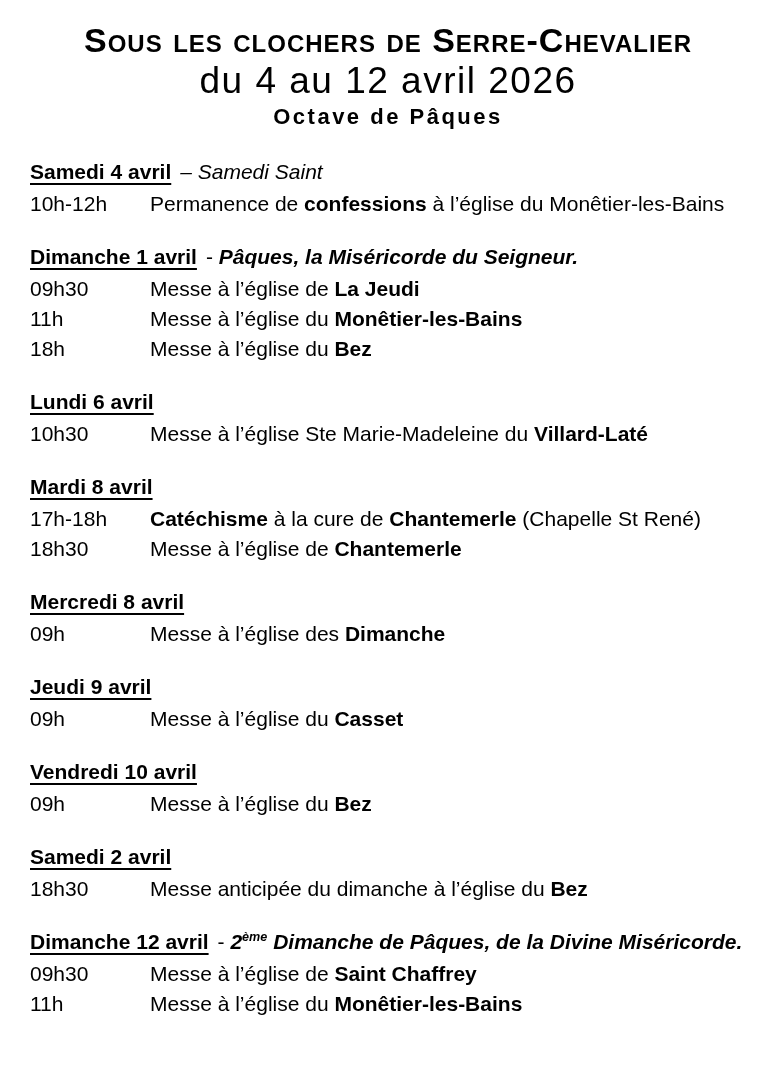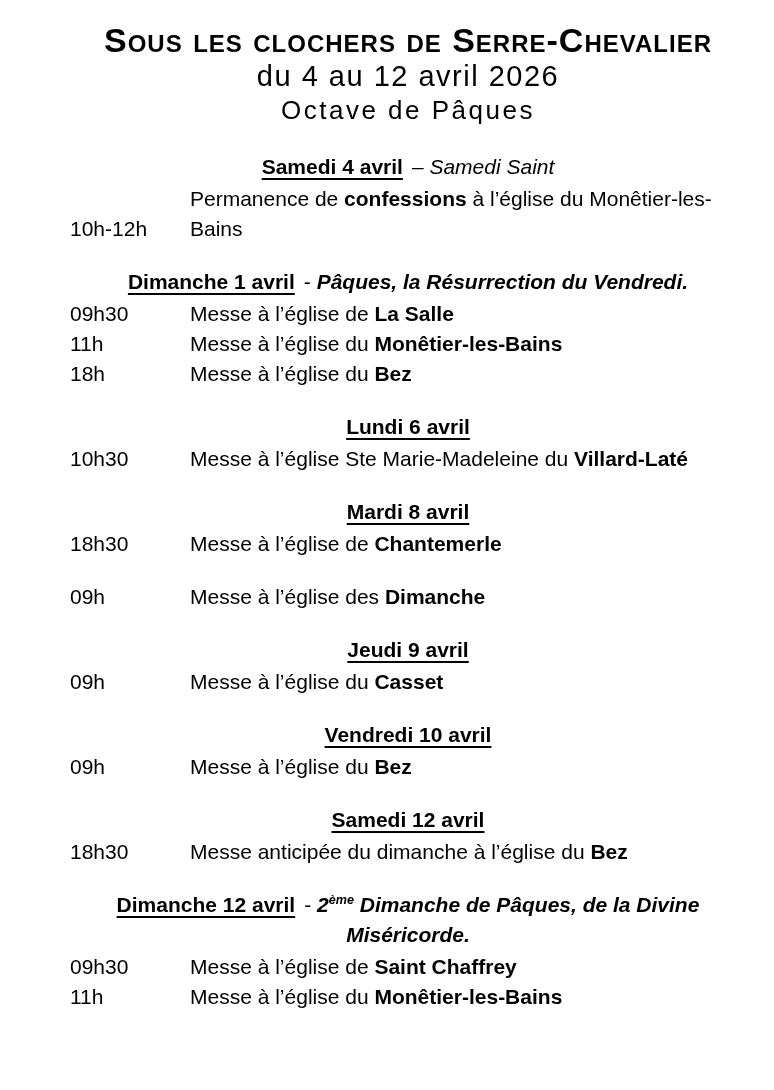--- a/index.html
+++ b/index.html
@@ -8,60 +8,58 @@
     width: 774px;
     height: 1090px;
     overflow: hidden;
   }
   body {
     font-family: "Liberation Sans", sans-serif;
     color: #000000;
   }
   .page {
     padding: 22px 28px 0 30px;
-    margin-left: 40px;
   }
   
   .doc-header {
     text-align: center;
     margin-bottom: 26px;
   }
   .doc-title {
     font-size: 34px;
     font-weight: 600;
     font-variant: small-caps;
     letter-spacing: 1px;
     line-height: 1.08;
   }
   .doc-daterange {
-    font-size: 29px;
+    font-size: 37px;
     font-weight: 400;
     letter-spacing: 1.5px;
     line-height: 1.2;
   }
   .doc-subtitle {
-    font-size: 26px;
-    font-weight: 400;
+    font-size: 22px;
+    font-weight: 700;
     letter-spacing: 2.5px;
     line-height: 1.25;
   }
   
   .schedule {
     font-size: 21px;
     line-height: 30px;
   }
   .day {
     margin-bottom: 23px;
   }
   .day-heading {
     font-size: 21px;
     line-height: 30px;
     font-weight: 400;
     margin-bottom: 2px;
-    text-align: center;
   }
   .day-title {
     font-weight: 700;
     text-decoration: underline;
     text-decoration-thickness: 2px;
     text-underline-offset: 4px;
   }
   .day-note {
     margin-left: 9px;
   }
@@ -95,70 +93,75 @@
   </div>
   <div class="schedule">
       <section class="day">
         <div class="day-heading"><span class="day-title">Samedi 4 avril</span><span class="day-note"><span class="seg-i">– Samedi Saint</span></span></div>
         <div class="event-row">
           <span class="event-time">10h-12h</span>
           <span class="event-desc"><span class="">Permanence de </span><span class="seg-b">confessions</span><span class=""> à l’église du Monêtier-les-Bains</span></span>
         </div>
       </section>
       <section class="day">
-        <div class="day-heading"><span class="day-title">Dimanche 1 avril</span><span class="day-note"><span class="">- </span><span class="seg-b seg-i">Pâques, la Résurrection du Vendredi.</span></span></div>
+        <div class="day-heading"><span class="day-title">Dimanche 1 avril</span><span class="day-note"><span class="">- </span><span class="seg-b seg-i">Pâques, la Miséricorde du Seigneur.</span></span></div>
         <div class="event-row">
           <span class="event-time">09h30</span>
-          <span class="event-desc"><span class="">Messe à l’église de </span><span class="seg-b">La Salle</span></span>
+          <span class="event-desc"><span class="">Messe à l’église de </span><span class="seg-b">La Jeudi</span></span>
         </div>
         <div class="event-row">
           <span class="event-time">11h</span>
           <span class="event-desc"><span class="">Messe à l’église du </span><span class="seg-b">Monêtier-les-Bains</span></span>
         </div>
         <div class="event-row">
           <span class="event-time">18h</span>
           <span class="event-desc"><span class="">Messe à l’église du </span><span class="seg-b">Bez</span></span>
         </div>
       </section>
       <section class="day">
         <div class="day-heading"><span class="day-title">Lundi 6 avril</span></div>
         <div class="event-row">
           <span class="event-time">10h30</span>
           <span class="event-desc"><span class="">Messe à l’église Ste Marie-Madeleine du </span><span class="seg-b">Villard-Laté</span></span>
         </div>
       </section>
       <section class="day">
         <div class="day-heading"><span class="day-title">Mardi 8 avril</span></div>
         <div class="event-row">
+          <span class="event-time">17h-18h</span>
+          <span class="event-desc"><span class="seg-b">Catéchisme</span><span class=""> à la cure de </span><span class="seg-b">Chantemerle</span><span class=""> (Chapelle St René)</span></span>
+        </div>
+        <div class="event-row">
           <span class="event-time">18h30</span>
           <span class="event-desc"><span class="">Messe à l’église de </span><span class="seg-b">Chantemerle</span></span>
         </div>
       </section>
       <section class="day">
+        <div class="day-heading"><span class="day-title">Mercredi 8 avril</span></div>
         <div class="event-row">
           <span class="event-time">09h</span>
           <span class="event-desc"><span class="">Messe à l’église des </span><span class="seg-b">Dimanche</span></span>
         </div>
       </section>
       <section class="day">
         <div class="day-heading"><span class="day-title">Jeudi 9 avril</span></div>
         <div class="event-row">
           <span class="event-time">09h</span>
           <span class="event-desc"><span class="">Messe à l’église du </span><span class="seg-b">Casset</span></span>
         </div>
       </section>
       <section class="day">
         <div class="day-heading"><span class="day-title">Vendredi 10 avril</span></div>
         <div class="event-row">
           <span class="event-time">09h</span>
           <span class="event-desc"><span class="">Messe à l’église du </span><span class="seg-b">Bez</span></span>
         </div>
       </section>
       <section class="day">
-        <div class="day-heading"><span class="day-title">Samedi 12 avril</span></div>
+        <div class="day-heading"><span class="day-title">Samedi 2 avril</span></div>
         <div class="event-row">
           <span class="event-time">18h30</span>
           <span class="event-desc"><span class="">Messe anticipée du dimanche à l’église du </span><span class="seg-b">Bez</span></span>
         </div>
       </section>
       <section class="day">
         <div class="day-heading"><span class="day-title">Dimanche 12 avril</span><span class="day-note"><span class="">- </span><span class="seg-b seg-i">2</span><span class="seg-b seg-i seg-sup">ème</span><span class="seg-b seg-i"> Dimanche de Pâques, de la Divine Miséricorde.</span></span></div>
         <div class="event-row">
           <span class="event-time">09h30</span>
           <span class="event-desc"><span class="">Messe à l’église de </span><span class="seg-b">Saint Chaffrey</span></span>

